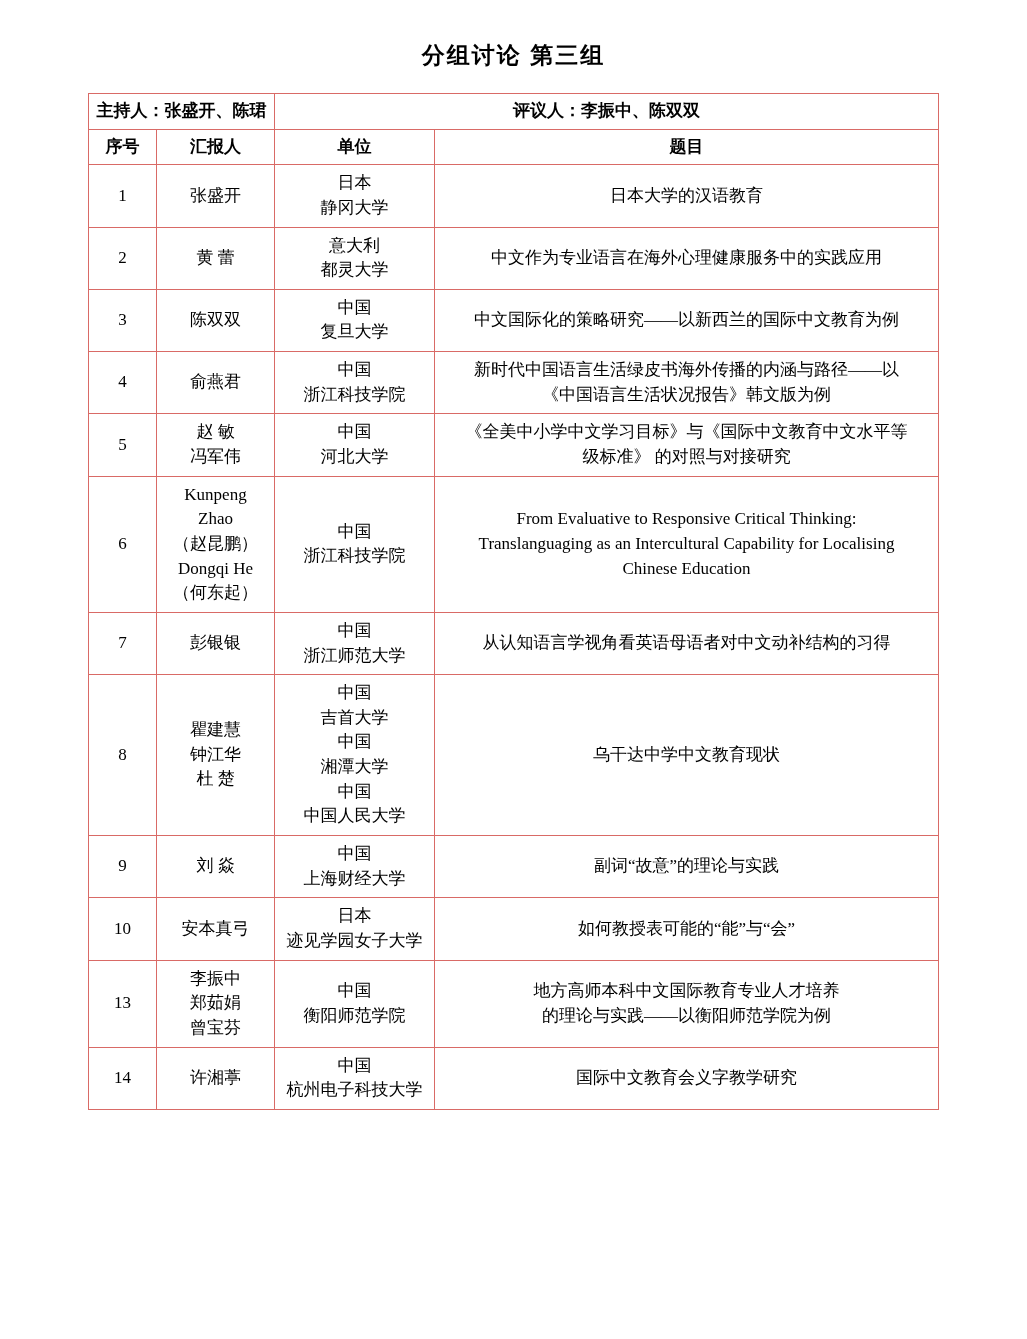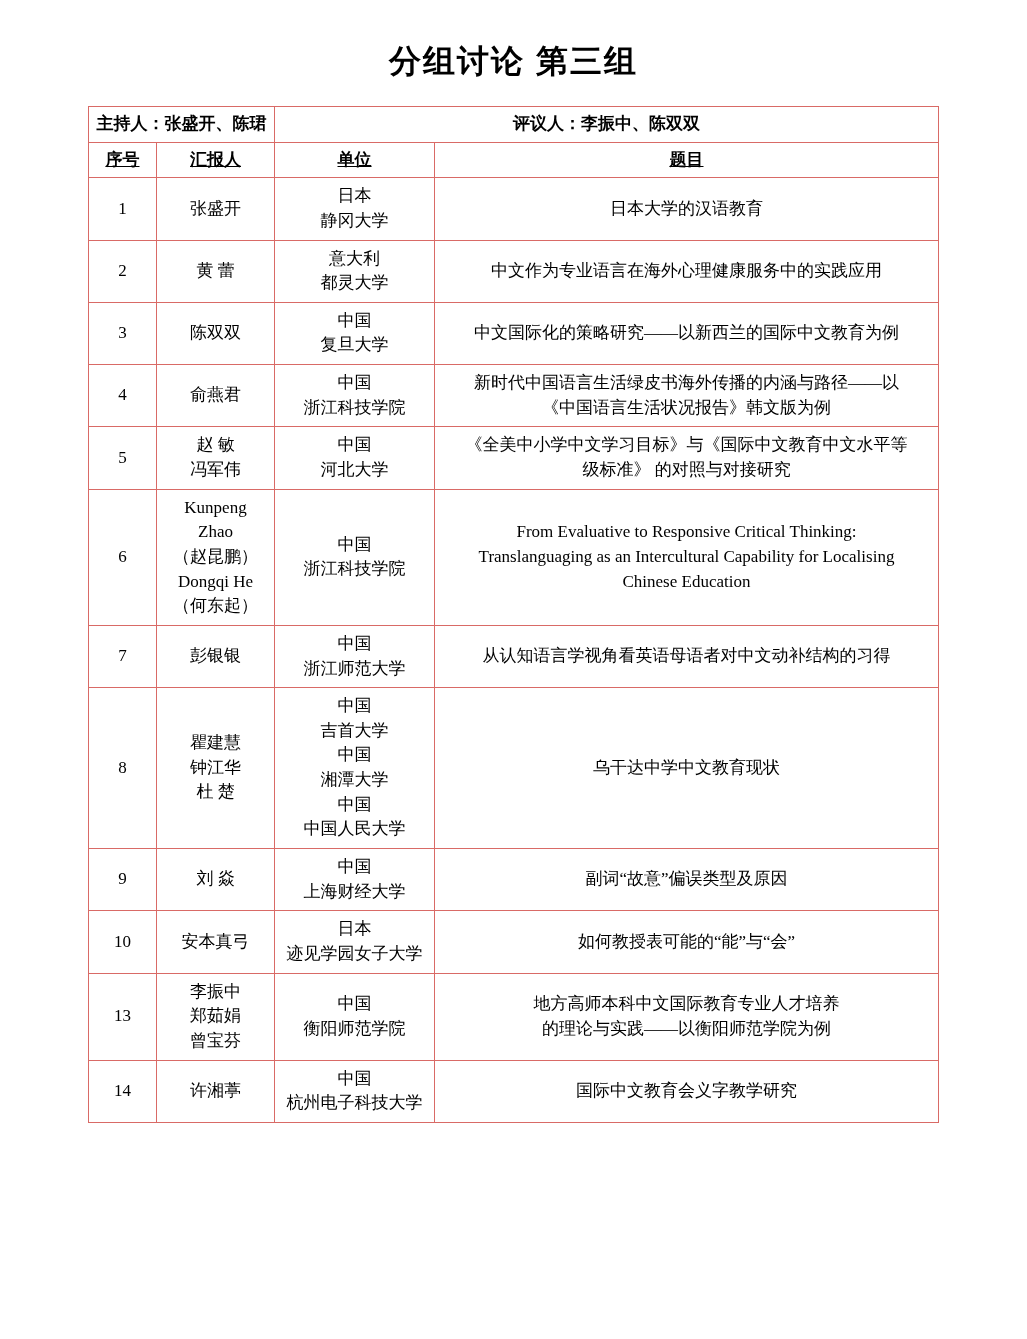--- a/index.html
+++ b/index.html
@@ -13,21 +13,21 @@
     font-family: "Liberation Serif", "DejaVu Serif", serif;
     color: #000000;
   }
   .page {
     width: 1027px;
     box-sizing: border-box;
     padding: 28px 88px 10px 88px;
   }
   .doc-title {
     text-align: center;
-    font-size: 32px;
+    font-size: 23px;
     font-weight: bold;
     letter-spacing: 2px;
     margin: 12px 0 22px 0;
     font-family: "Liberation Sans", "DejaVu Sans", sans-serif;
   }
   table.agenda {
     width: 100%;
     border-collapse: collapse;
     table-layout: fixed;
   }
@@ -60,21 +60,20 @@
   }
   .hdr-role {
     font-weight: bold;
     font-size: 19px;
     padding: 5px 4px !important;
   }
   .col-head {
     font-weight: bold;
     font-size: 18px;
     padding: 5px 4px !important;
-    text-decoration: underline;
   }
   .c-no { width: 68px; }
   .c-name { width: 118px; }
   .c-org { width: 160px; }
   .c-topic { width: auto; }
   .cell-multiline { white-space: pre-line; }
   .topic-en {
     font-size: 17px;
     line-height: 1.7;
   }
@@ -185,21 +184,21 @@
 中国
 中国人民大学</td>
         <td class="cell-multiline">乌干达中学中文教育现状</td>
       </tr>
 
       <tr>
         <td>9</td>
         <td class="cell-multiline">刘 焱</td>
         <td class="cell-multiline">中国
 上海财经大学</td>
-        <td class="cell-multiline">副词“故意”偏误类型及原因</td>
+        <td class="cell-multiline">副词“故意”的理论与实践</td>
       </tr>
 
       <tr>
         <td>10</td>
         <td class="cell-multiline">安本真弓</td>
         <td class="cell-multiline">日本
 迹见学园女子大学</td>
         <td class="cell-multiline">如何教授表可能的“能”与“会”</td>
       </tr>
 

